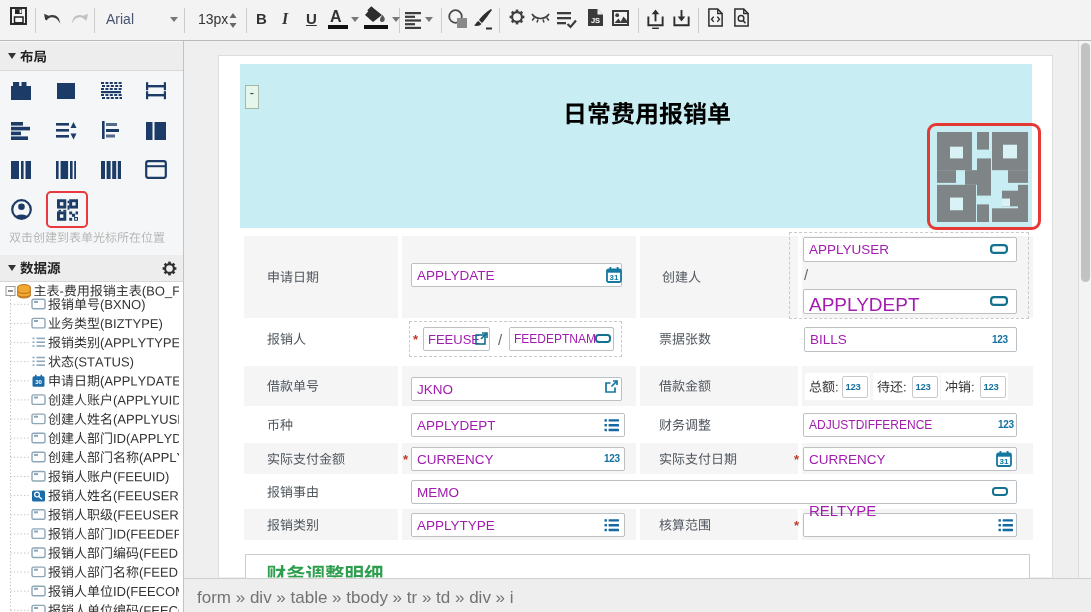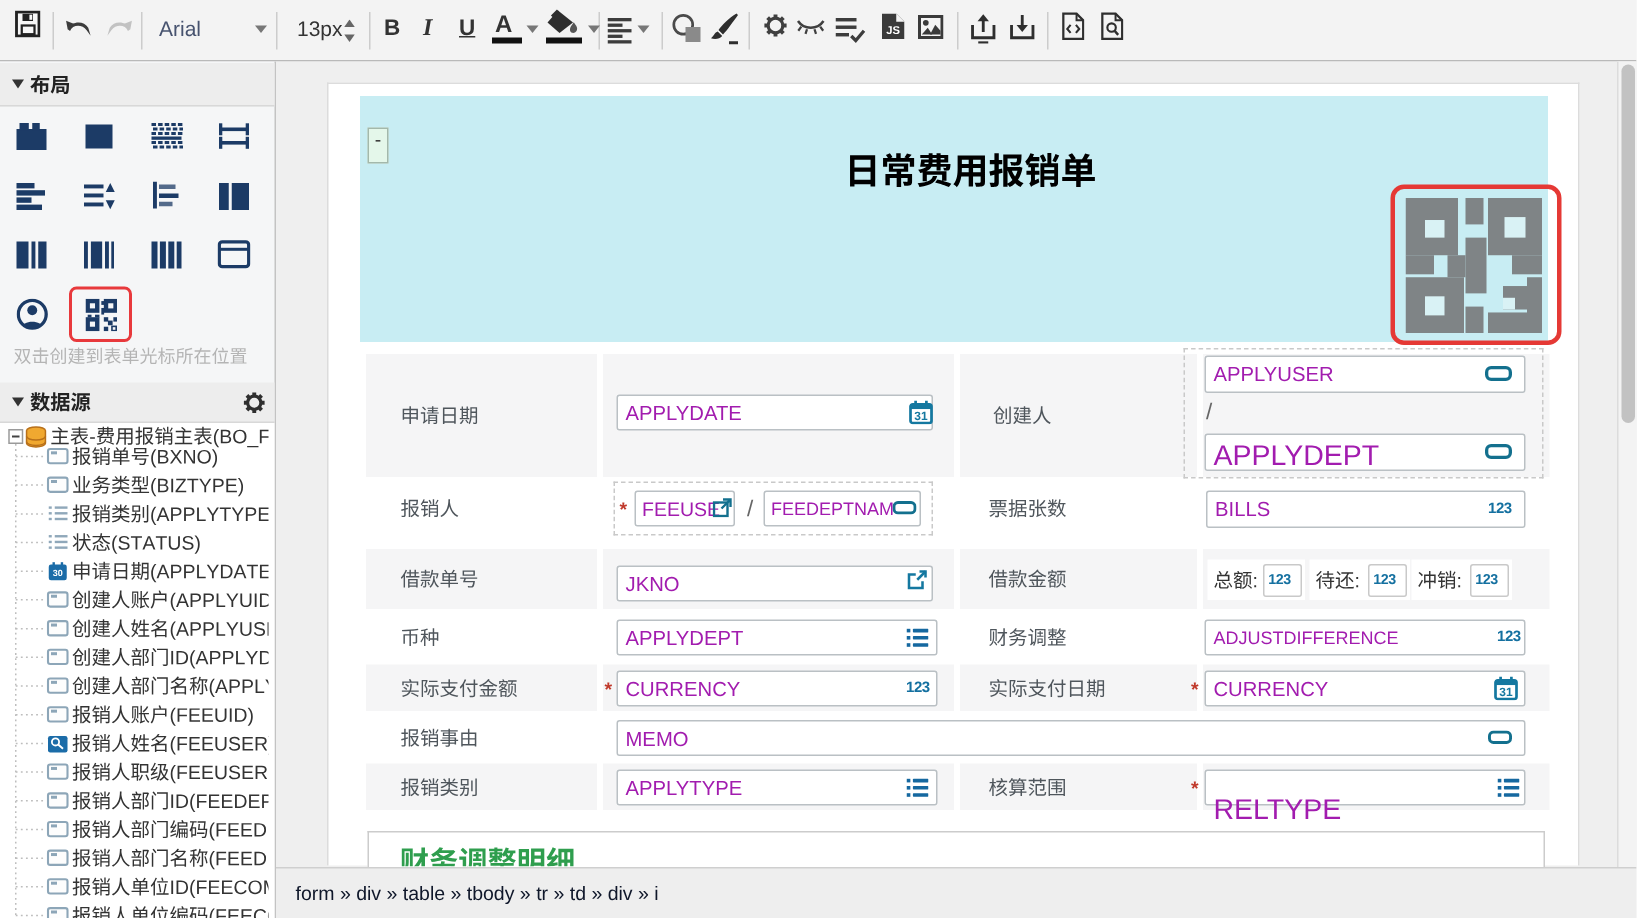--- a/index.html
+++ b/index.html
@@ -503,32 +503,32 @@
 <svg class="abs" style="left:604px;top:517.5px" width="15" height="15" viewBox="0 0 15 15">
     <rect x="4.6" y="1.2" width="10.4" height="2.4" rx="0.5" fill="#1568a0"></rect>
     <rect x="0.5" y="1.2" width="2.4" height="2.4" fill="#1568a0"></rect>
     <rect x="4.6" y="6" width="10.4" height="2.4" rx="0.5" fill="#1568a0"></rect>
     <rect x="0.5" y="6" width="2.4" height="2.4" fill="#1568a0"></rect>
     <rect x="4.6" y="10.8" width="10.4" height="2.4" rx="0.5" fill="#1568a0"></rect>
     <rect x="0.5" y="10.8" width="2.4" height="2.4" fill="#1568a0"></rect>
   </svg>
 <div class="ast" style="left:794px;top:518px">*</div>
 <div class="inp" style="left:803px;top:513px;width:214px;height:24px"></div>
-<div class="ph" style="left:809px;top:530px;font-size:19px">RELTYPE</div>
+<div class="ph" style="left:809px;top:502px;font-size:15px">RELTYPE</div>
 <svg class="abs" style="left:998px;top:517.5px" width="15" height="15" viewBox="0 0 15 15">
     <rect x="4.6" y="1.2" width="10.4" height="2.4" rx="0.5" fill="#1568a0"></rect>
     <rect x="0.5" y="1.2" width="2.4" height="2.4" fill="#1568a0"></rect>
     <rect x="4.6" y="6" width="10.4" height="2.4" rx="0.5" fill="#1568a0"></rect>
     <rect x="0.5" y="6" width="2.4" height="2.4" fill="#1568a0"></rect>
     <rect x="4.6" y="10.8" width="10.4" height="2.4" rx="0.5" fill="#1568a0"></rect>
     <rect x="0.5" y="10.8" width="2.4" height="2.4" fill="#1568a0"></rect>
   </svg>
 <div class="abs" style="left:245px;top:554px;width:785px;height:24px;background:#fff;border:1px solid #ccc;border-bottom:none"></div>
 <div class="sbar"></div>
-<div class="abs" style="left:197px;top:588px;font-size:13px;color:#0f172a">form » div » table » tbody » tr » td » div » i</div>
+<div class="abs" style="left:197px;top:588px;font-size:17px;color:#737373">form » div » table » tbody » tr » td » div » i</div>
 <div class="abs" style="left:1078px;top:41px;width:13px;height:537px;background:#f3f3f3;border-left:1px solid #dcdcdc"></div>
 <div class="abs" style="left:1081px;top:43px;width:9px;height:239px;background:#c2c2c2;border-radius:4.5px"></div>
 <svg class="abs" style="left:0;top:0;pointer-events:none" width="1091" height="612" viewBox="0 0 1091 612">
     <defs>
       <clipPath id="cg">
         <rect x="245" y="554" width="785" height="23.5"></rect>
       </clipPath>
       <clipPath id="ct">
         <rect x="0" y="281" width="179" height="331"></rect>
       </clipPath>

